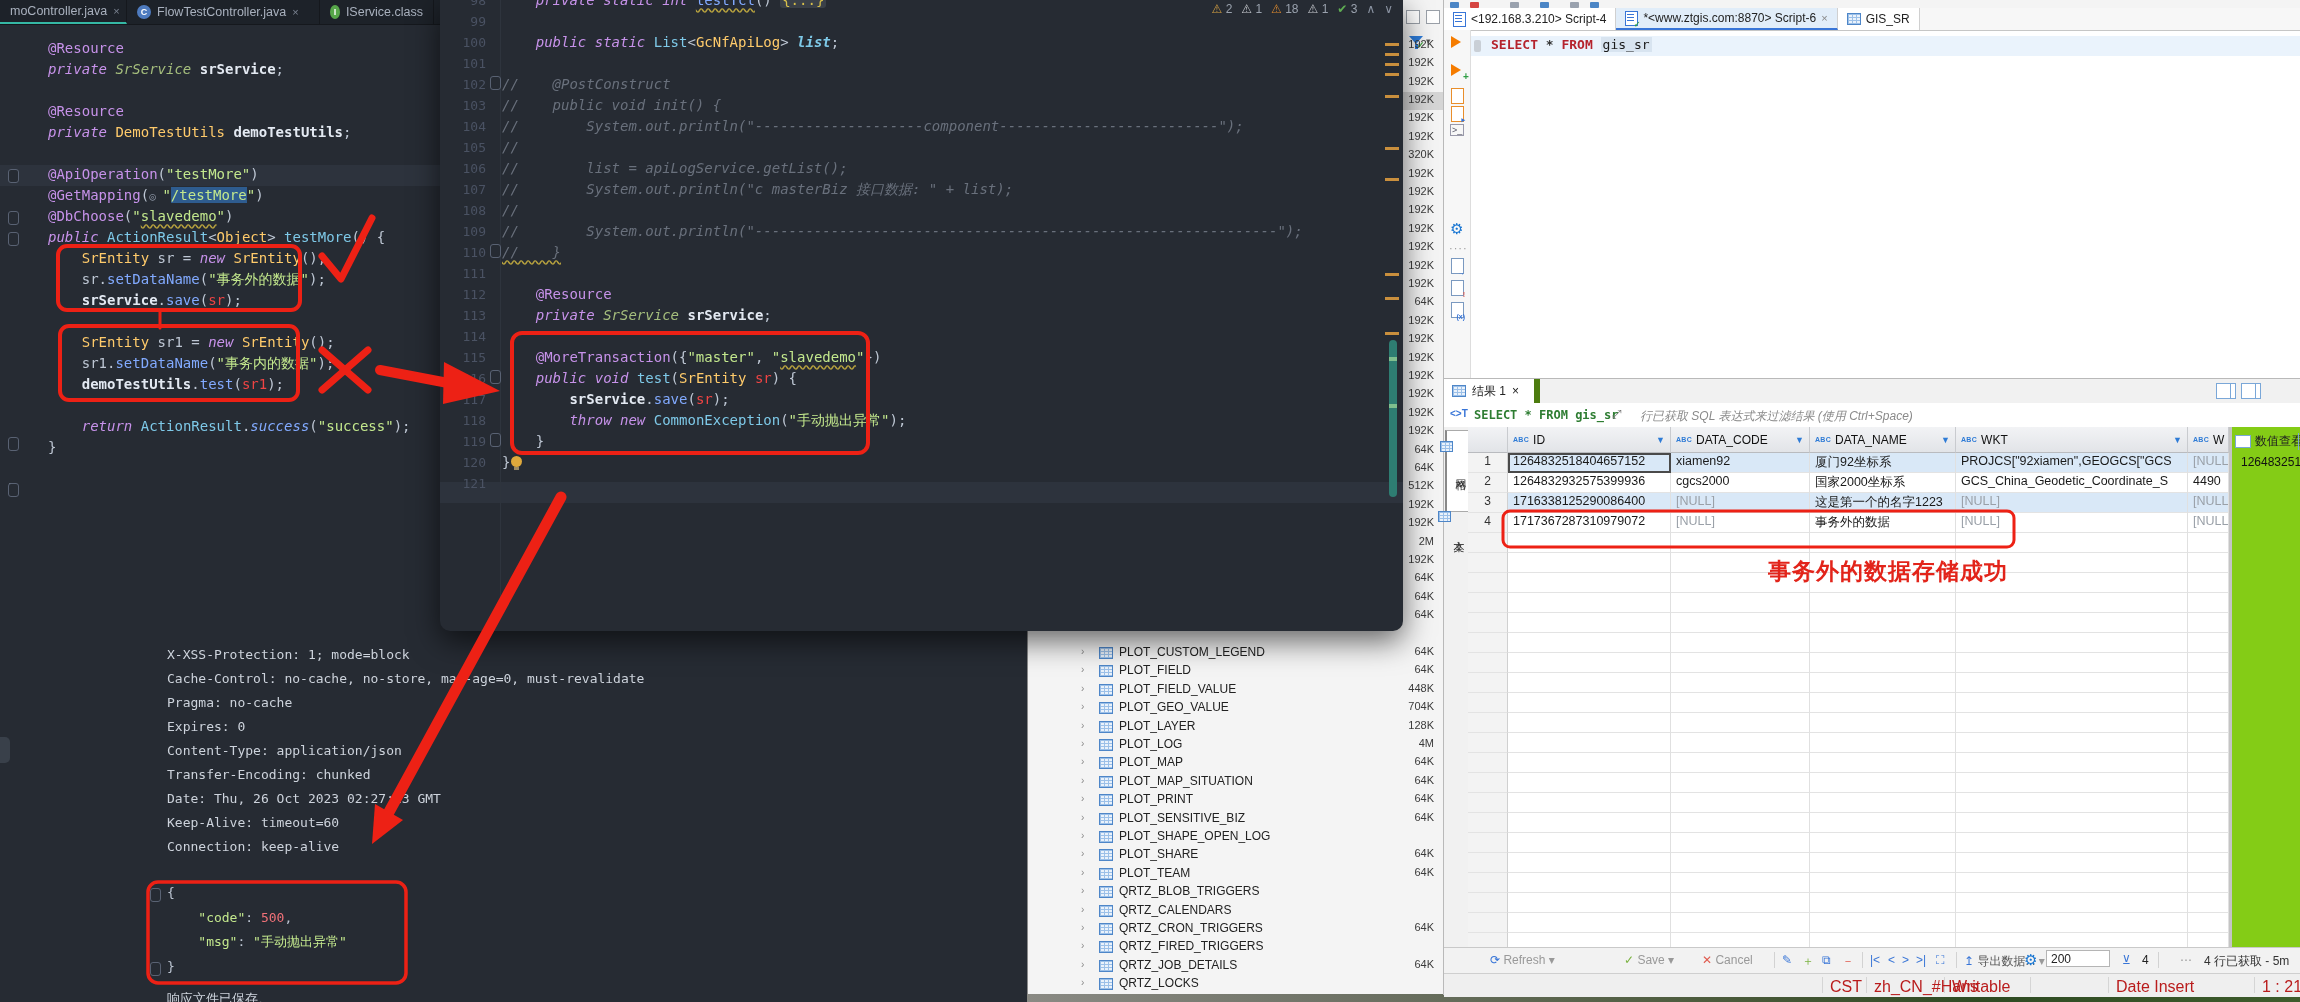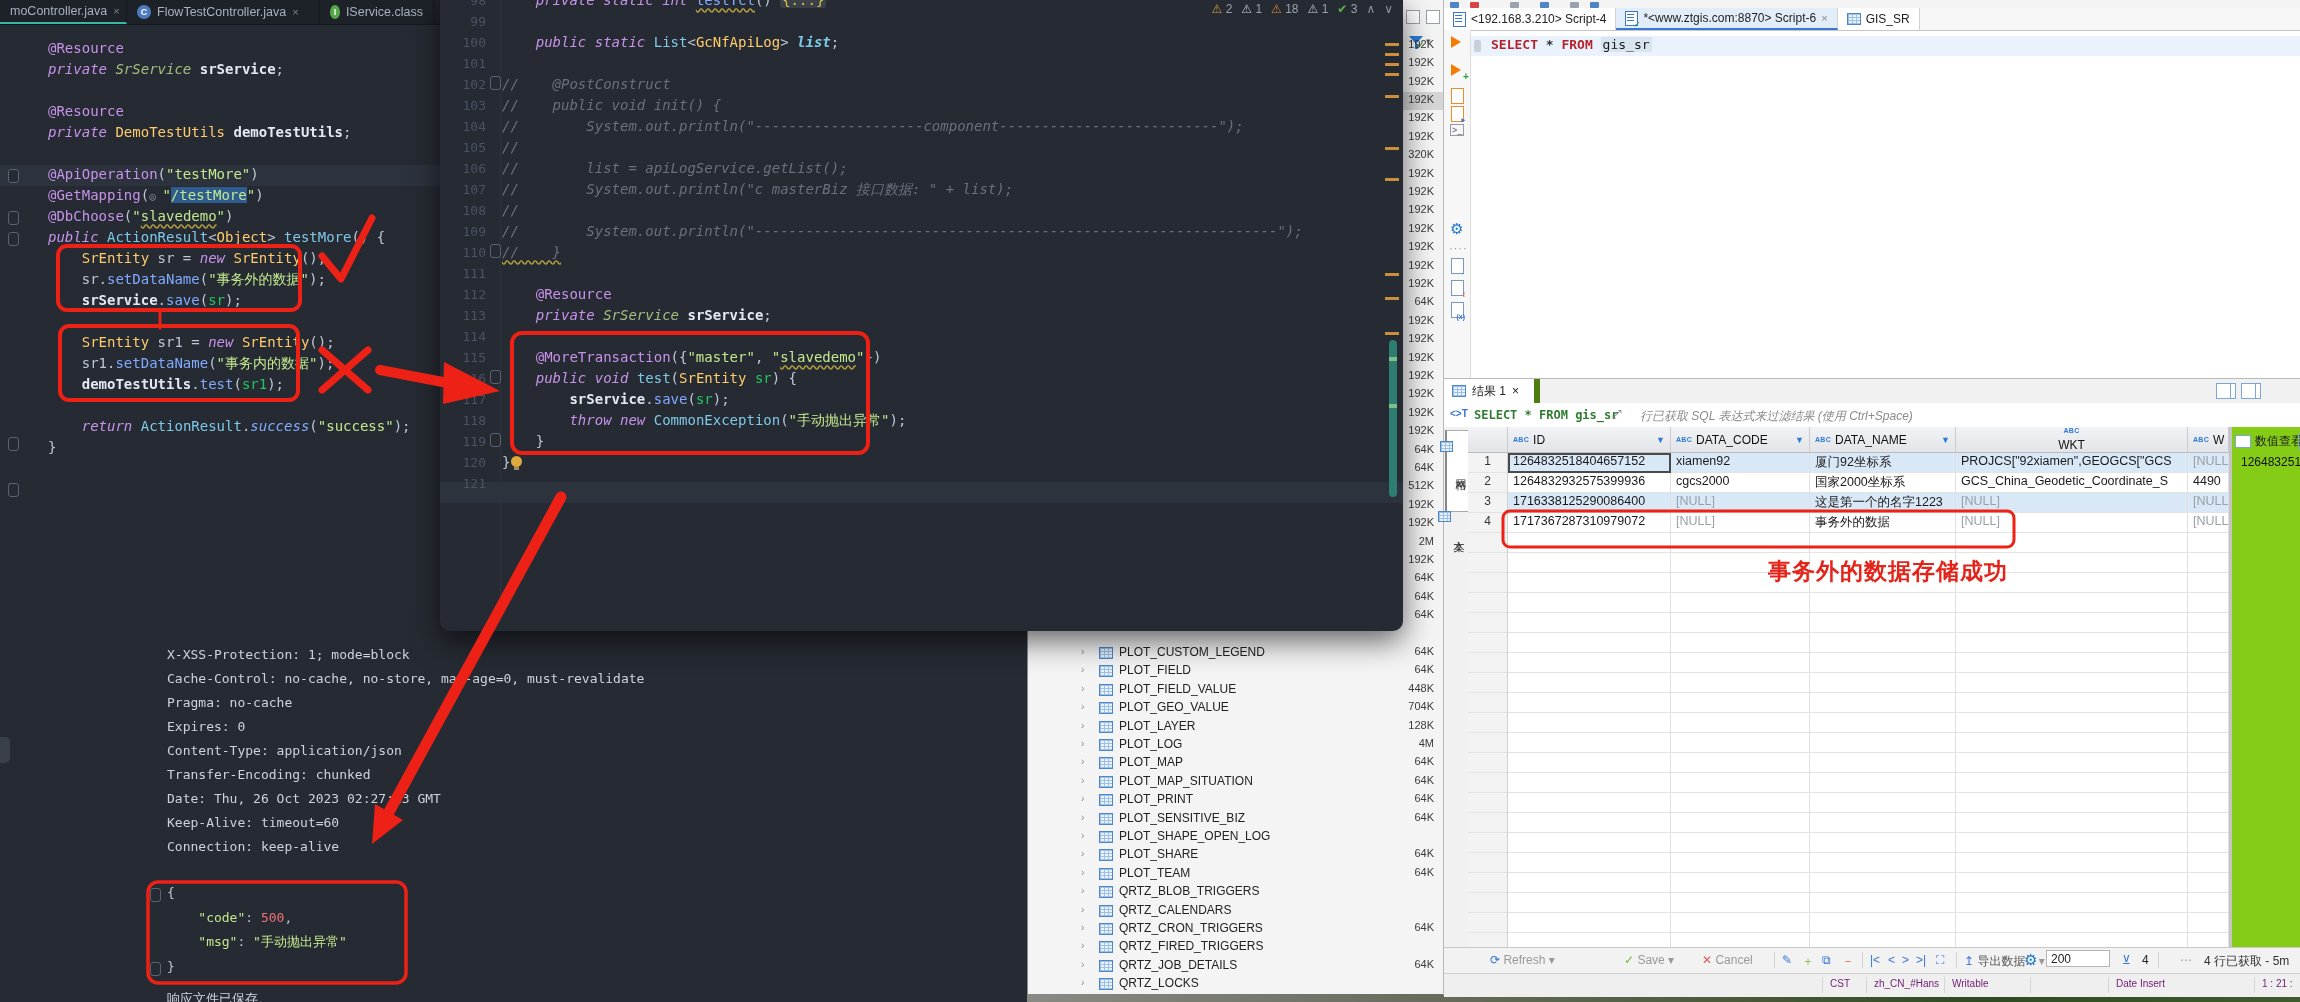--- a/index.html
+++ b/index.html
@@ -23,21 +23,21 @@
   
   .tk-k{color:#c792ea;font-style:italic}
   .tk-ann{color:#c792ea}
   .tk-ty{color:#ffcb6b}
   .tk-tyi{color:#a5be7d;font-style:italic}
   .tk-tyb{color:#7ec9e8}
   .tk-m{color:#82aaff}
   .tk-mi{color:#82aaff;font-style:italic}
   .tk-s{color:#c3e88d}
   .tk-n{color:#f07178}
-  .tk-prm{color:#22c55e}
+  .tk-prm{color:#ef4444}
   .tk-f{color:#e3e9f2;font-weight:bold}
   .tk-fs{color:#7ec9e8;font-weight:bold;font-style:italic}
   .tk-pl{color:#bec7d4}
   .tk-c{color:#69707c;font-style:italic}
   .tk-sel{background:#2e5c8f;color:#c3e88d}
   .tk-sq{text-decoration:underline wavy #b8a23e;text-underline-offset:3px;}
   .tk-glb{color:#8a93a2;font-size:11px;}
   .tk-fold{color:#d8c04b;background:#3a4048;border-radius:3px;padding:0 2px;}
   .tk-ch{color:#cdd3dc;font-weight:500;}
   .tk-out{margin-left:-40px;}
@@ -145,21 +145,21 @@
   .nullv{color:#9aa0a8;}
   .focuscell{outline:2px solid #4a4a4a;outline-offset:-2px;}
   #db-valdiv{left:785px;top:48px;width:3px;height:520px;background:#c4c4c4;}
   #db-valpanel{left:788px;top:48px;width:77px;height:520px;background:#84cc16;overflow:hidden;}
   #db-toolbar{left:0;top:568px;width:857px;height:26px;background:#f2f2f2;border-top:1px solid #c9c9c9;font-size:12px;color:#555;}
   .tbi{position:absolute;top:5px;white-space:nowrap;}
   .tbsep{position:absolute;top:4px;width:1px;height:16px;background:#d2d2d2;}
   .blue{color:#3875d7;} .green{color:#7cb342;} .red{color:#e05a4e;} .gray{color:#999;}
   #fetchbox{position:absolute;left:602px;top:2px;width:64px;height:17px;border:1px solid #b5b5b5;background:#fff;
       font-size:12px;color:#222;padding:1px 4px;box-sizing:border-box;}
-  #db-status{left:0;top:594px;width:857px;height:23px;background:#efefef;border-top:1px solid #cfcfcf;font-size:10px;color:#701a75;text-align:right;}
+  #db-status{left:0;top:594px;width:857px;height:23px;background:#efefef;border-top:1px solid #cfcfcf;font-size:16px;color:#b91c1c;text-align:right;}
   .stsep{position:absolute;top:3px;width:1px;height:16px;background:#d5d5d5;}
 
   
   #anno-svg{left:0;top:0;width:2300px;height:1002px;pointer-events:none;}
   #red-note{left:1768px;top:556px;font-size:23px;font-weight:bold;color:#e2241a;letter-spacing:1px;
       font-family:"Liberation Sans", sans-serif;}
 </style>
 </head>
 <body>
 
@@ -561,21 +561,21 @@
             <div class="ghcell" style="width: 139px;">
               <span class="abc">ABC</span>
               <span>DATA_CODE</span>
               <span class="sortdd">▼</span>
             </div>
             <div class="ghcell" style="width: 146px;">
               <span class="abc">ABC</span>
               <span>DATA_NAME</span>
               <span class="sortdd">▼</span>
             </div>
-            <div class="ghcell" style="width: 232px; flex-direction: column;">
+            <div class="ghcell" style="width: 232px;">
               <span class="abc">ABC</span>
               <span>WKT</span>
               <span class="sortdd">▼</span>
             </div>
             <div class="ghcell" style="width: 41px;">
               <span class="abc">ABC</span>
               <span>W</span>
             </div>
           </div>
           <div class="grow">

